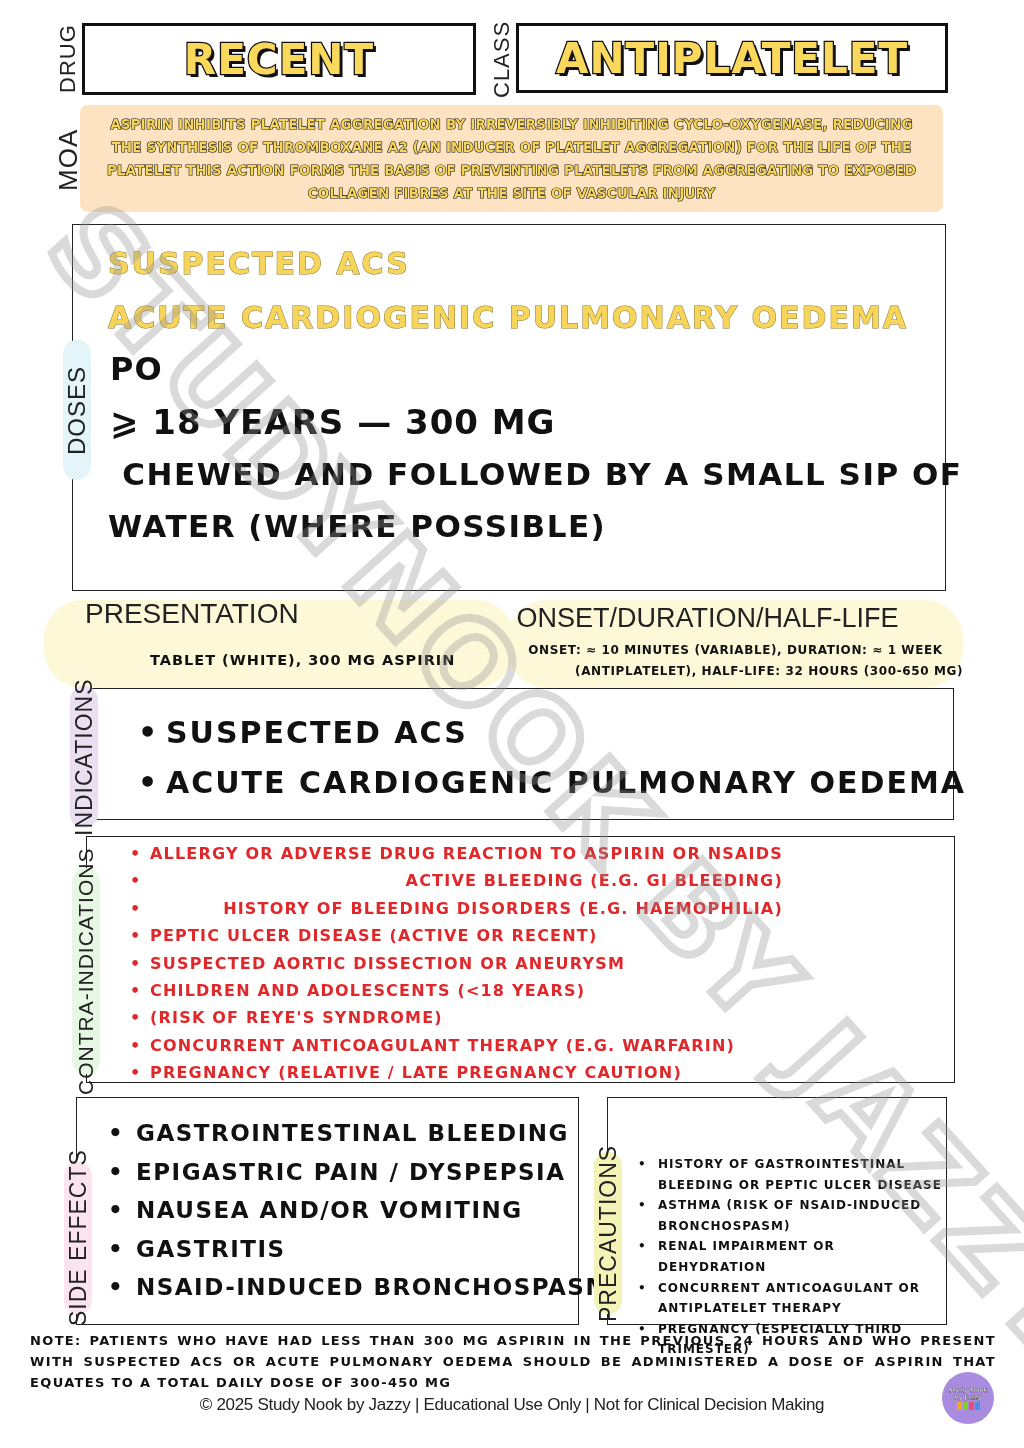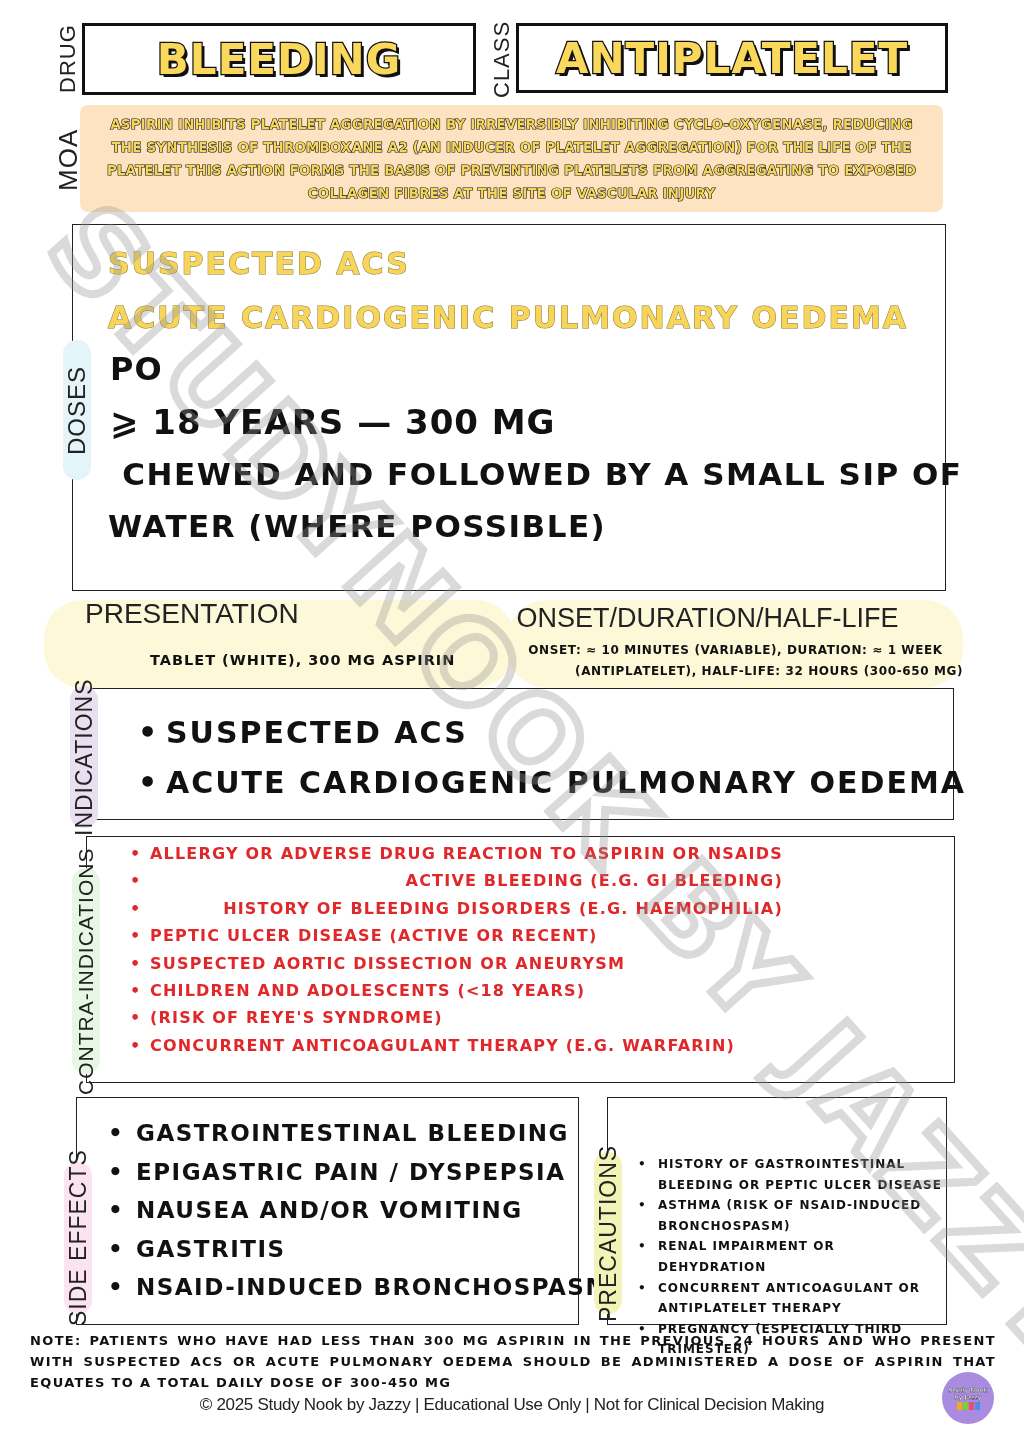--- a/index.html
+++ b/index.html
@@ -110,21 +110,21 @@
       font-size: 6px; color: #fff; -webkit-text-stroke: 0.3px #222; line-height: 7px; text-align: center;
     }
     .logo .blocks { display: flex; gap: 1px; margin-top: 2px; }
     .logo .blocks span { width: 5px; height: 8px; display: block; }
   </style>
 </head>
 <body>
 
 <div class="vlabel" style="left:54px; top:24px; width:28px; height:70px; font-size:22px;">DRUG</div>
 <div class="hbox" style="left:82px; top:23px; width:394px; height:72px;">
-  <span class="bubble-title">BLEEDING</span>
+  <span class="bubble-title">RECENT</span>
 </div>
 
 <div class="vlabel" style="left:488px; top:24px; width:28px; height:70px; font-size:22px;">CLASS</div>
 <div class="hbox" style="left:516px; top:23px; width:432px; height:70px;">
   <span class="bubble-title">ANTIPLATELET</span>
 </div>
 
 <div class="vlabel" style="left:52px; top:112px; width:32px; height:96px; font-size:26px;">MOA</div>
 <div class="moa">
   <p>Aspirin inhibits platelet aggregation by irreversibly inhibiting cyclo-oxygenase, reducing the synthesis of thromboxane A2 (an inducer of platelet aggregation) for the life of the platelet this action forms the basis of preventing platelets from aggregating to exposed collagen fibres at the site of vascular injury</p>
@@ -160,20 +160,21 @@
 <div class="vlabel pill" style="left:72px; top:868px; width:28px; height:206px; background:#e6f7e3; font-size:21px;">CONTRA-INDICATIONS</div>
 <ul class="abs bullets hand red" style="left:130px; top:840px; font-size:16px; letter-spacing:1.2px; line-height:27.4px;">
   <li style="padding-left:20px;">ALLERGY OR ADVERSE DRUG REACTION TO ASPIRIN OR NSAIDS</li>
   <li style="padding-left:20px;text-align:right;">ACTIVE BLEEDING (E.G. GI BLEEDING)</li>
   <li style="padding-left:20px;text-align:right;">HISTORY OF BLEEDING DISORDERS (E.G. HAEMOPHILIA)</li>
   <li style="padding-left:20px;">PEPTIC ULCER DISEASE (ACTIVE OR RECENT)</li>
   <li style="padding-left:20px;">SUSPECTED AORTIC DISSECTION OR ANEURYSM</li>
   <li style="padding-left:20px;">CHILDREN AND ADOLESCENTS (&lt;18 YEARS)</li>
   <li style="padding-left:20px;">(RISK OF REYE'S SYNDROME)</li>
   <li style="padding-left:20px;">CONCURRENT ANTICOAGULANT THERAPY (E.G. WARFARIN)</li>
+  <li style="padding-left:20px;">PREGNANCY (RELATIVE / LATE PREGNANCY CAUTION)</li>
 </ul>
 
 <div class="box" style="left:76px; top:1097px; width:503px; height:228px;"></div>
 <div class="vlabel pill" style="left:64px; top:1162px; width:28px; height:152px; background:#fbe4f0; font-size:23px;">SIDE EFFECTS</div>
 <ul class="abs bullets hand" style="left:108px; top:1114px; font-size:23px; letter-spacing:1.5px; line-height:38.5px;">
   <li>GASTROINTESTINAL BLEEDING</li>
   <li>EPIGASTRIC PAIN / DYSPEPSIA</li>
   <li>NAUSEA AND/OR VOMITING</li>
   <li>GASTRITIS</li>
   <li>NSAID-INDUCED BRONCHOSPASM</li>

